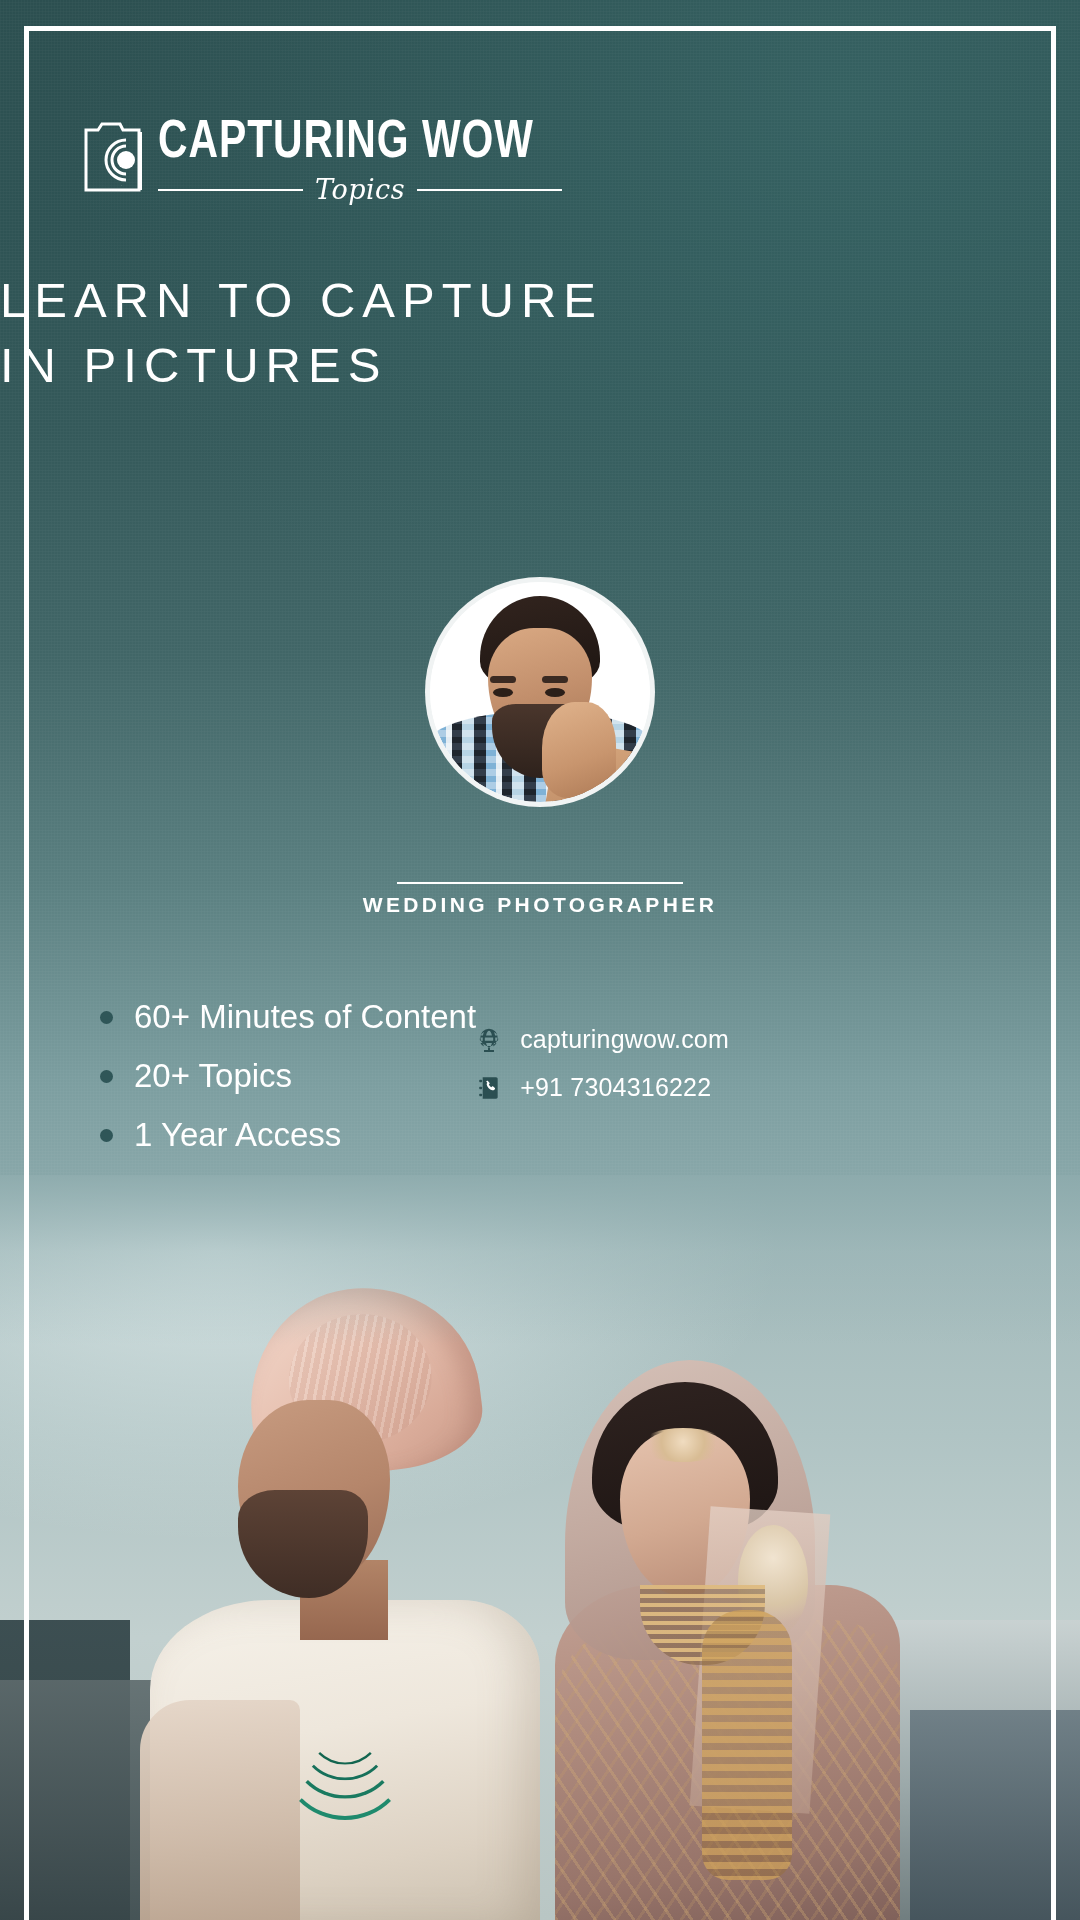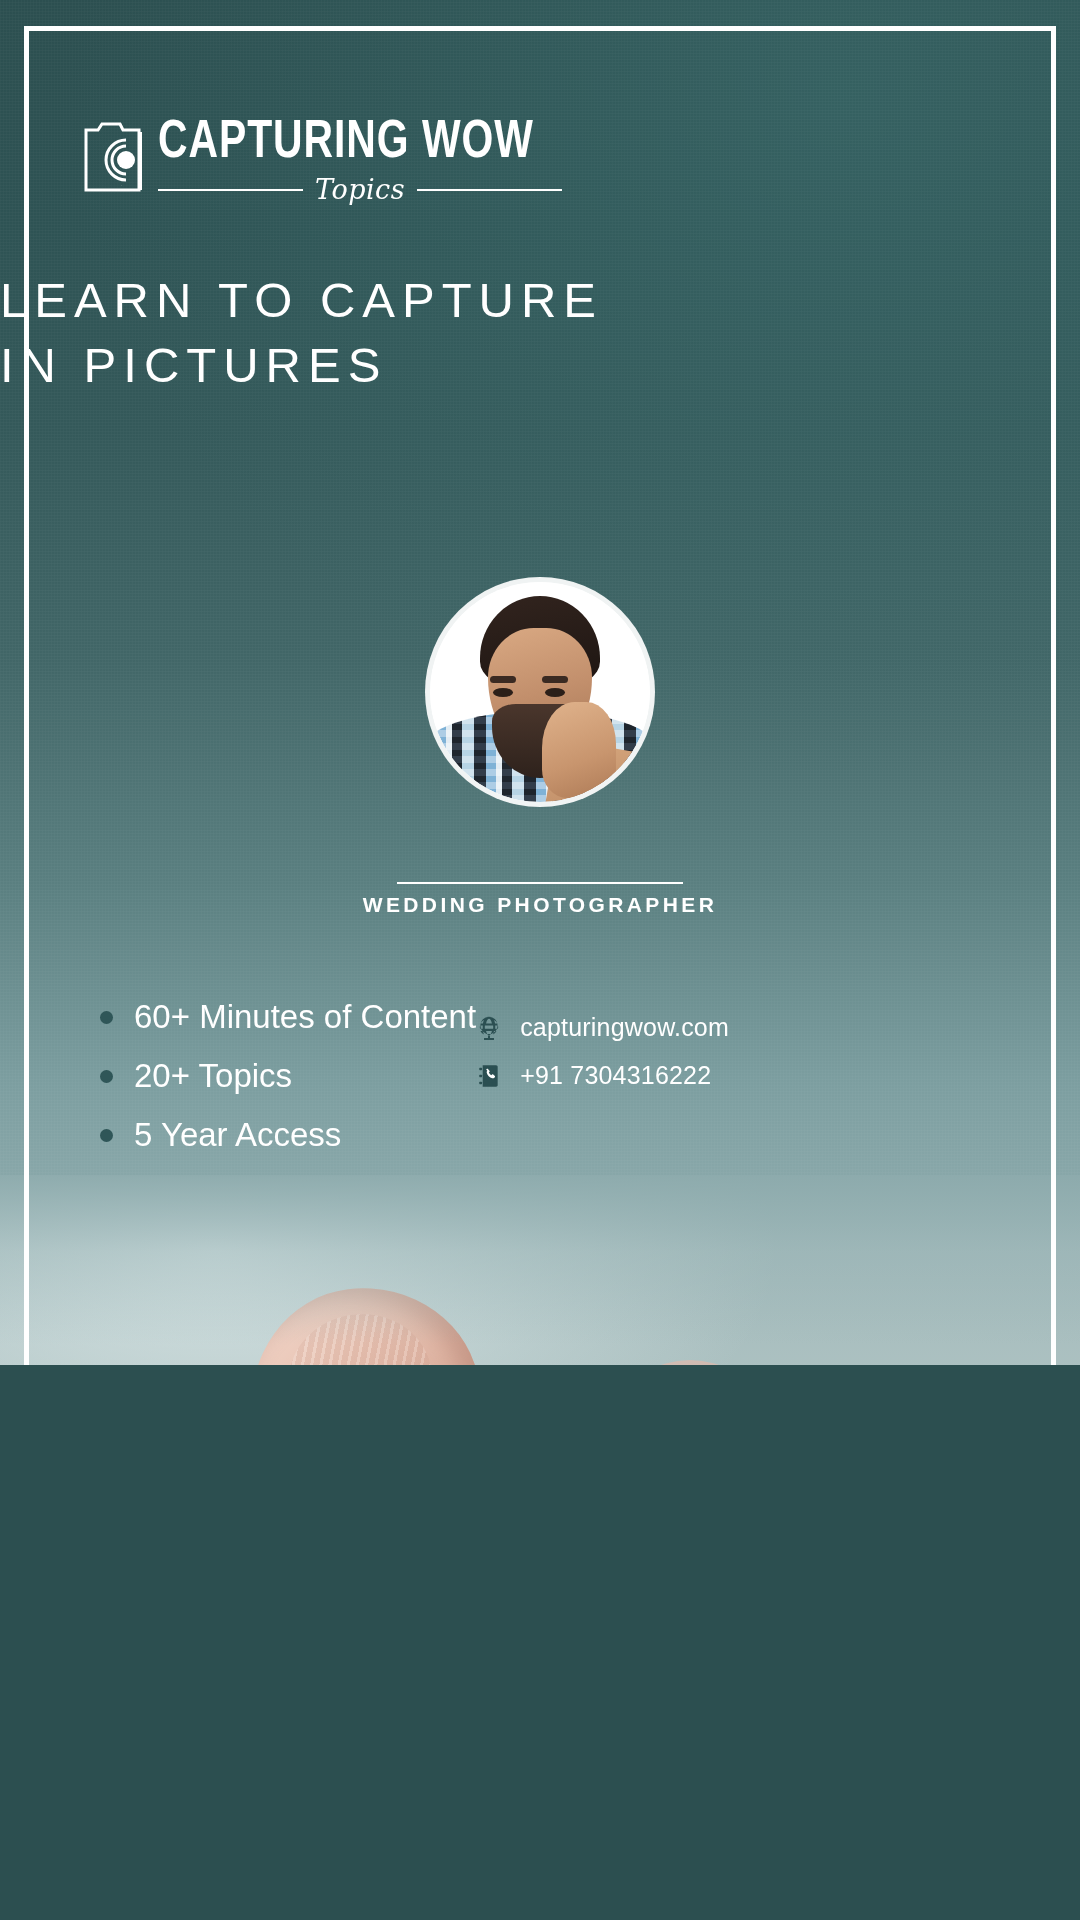--- a/index.html
+++ b/index.html
@@ -7,21 +7,21 @@
   html,body { width:1080px; height:1920px; overflow:hidden; }
   body {
     font-family:"Liberation Sans", sans-serif;
     background:#2c4f50;
     position:relative;
   }
 
   
   .poster {
     position:absolute; inset:0;
-    width:1080px; height:1365px;
+    width:1080px; height:1920px;
     overflow:hidden;
     background:#c2410c;
   }
 
   
   .bg-teal {
     position:absolute; left:0; top:0; width:1080px; height:1260px;
     background:
       radial-gradient(120% 90% at 78% 8%, rgba(60,110,110,0.55) 0%, rgba(44,79,80,0) 60%),
       linear-gradient(180deg,
@@ -313,21 +313,21 @@
     position:relative; padding-left:38px;
     color:#ffffff; font-size:33px; font-weight:400; line-height:1.0;
     margin-bottom:26px; white-space:nowrap;
   }
   .features li:last-child { margin-bottom:0; }
   .features li:before {
     content:""; position:absolute; left:4px; top:11px;
     width:13px; height:13px; border-radius:50%;
     background:#2f5658;
   }
-  .contact { margin-top:13px; }
+  .contact { margin-top:25px; }
   .contact-row {
     display:flex; align-items:center; gap:18px; margin-bottom:19px;
     white-space:nowrap;
   }
   .contact-row:last-child { margin-bottom:0; }
   .c-icon { width:26px; height:26px; flex:none; color:#2b4f52; }
   .c-icon svg { display:block; width:26px; height:26px; fill:#2b4f52; }
   .c-text { color:#ffffff; font-size:25px; font-weight:400; letter-spacing:.2px; }
 </style>
 </head>
@@ -423,21 +423,21 @@
 
   <div class="namebox">
     <div class="name-rule"></div>
     <div class="role">WEDDING PHOTOGRAPHER</div>
   </div>
 
   <div class="infobar">
     <ul class="features">
       <li>60+ Minutes of Content</li>
       <li>20+ Topics</li>
-      <li>5 Year Access</li>
+      <li>1 Year Access</li>
     </ul>
 
     <div class="contact">
       <div class="contact-row">
         <span class="c-icon">
           <svg viewBox="0 0 24 24" aria-hidden="true">
             <path d="M12 1.6a8 8 0 1 0 0 16 8 8 0 0 0 0-16Zm0 1.9c1 0 2.2 1.8 2.7 4.3H9.3C9.8 5.3 11 3.5 12 3.5Zm-4.6 1a10.7 10.7 0 0 0-1 3.3H4.1a6.2 6.2 0 0 1 3.3-3.3Zm9.2 0a6.2 6.2 0 0 1 3.3 3.3h-2.3a10.7 10.7 0 0 0-1-3.3ZM3.7 9.7h2.6a14 14 0 0 0 0 3.1H3.7a6.3 6.3 0 0 1 0-3.1Zm4.5 0h7.6a12.6 12.6 0 0 1 0 3.1H8.2a12.6 12.6 0 0 1 0-3.1Zm9.5 0h2.6a6.3 6.3 0 0 1 0 3.1h-2.6a14 14 0 0 0 0-3.1ZM4.1 14.7h2.3a10.7 10.7 0 0 0 1 3.3 6.2 6.2 0 0 1-3.3-3.3Zm5.2 0h5.4c-.5 2.5-1.7 4.3-2.7 4.3s-2.2-1.8-2.7-4.3Zm7.3 0h2.3a6.2 6.2 0 0 1-3.3 3.3 10.7 10.7 0 0 0 1-3.3ZM11.1 19.1v2.1H7.4V23h9.2v-1.8h-3.7v-2.1Z"></path>
           </svg>
         </span>
         <span class="c-text">capturingwow.com</span>

